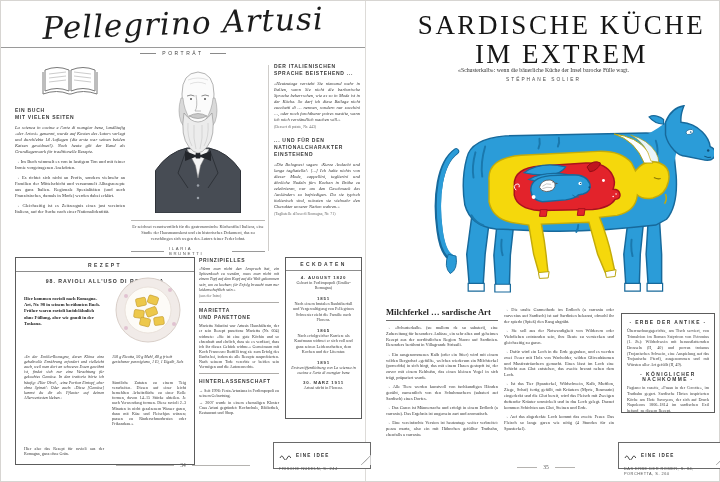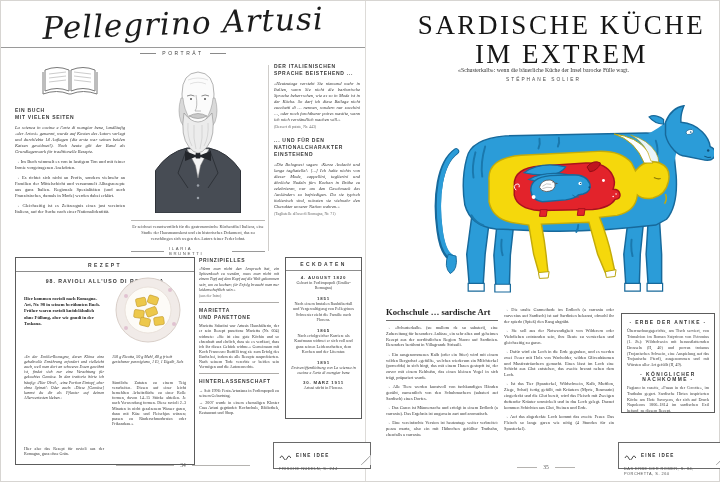--- a/index.html
+++ b/index.html
@@ -324,21 +324,21 @@
         <circle cx="288" cy="212" r="4" fill="#fff"></circle>
 
         <path d="M300,192 Q304,176 322,177 Q334,179 332,190 Q330,200 314,201 Q303,200 300,192 Z" fill="#fff" stroke="#5a5a5a" stroke-width="1.8"></path>
         <path d="M306,190 q8,-8 18,-4 M306,195 q9,-5 20,-2" fill="none" stroke="#8a8a8a" stroke-width="1"></path>
         <circle cx="328" cy="181" r="1.3" fill="#333"></circle>
         <path d="M333,182 l6,2 l-6,2 Z" fill="#555"></path>
       </svg>
     </div>
 
     <div class="abs" style="left:20px;top:306px;width:112px;">
-      <div class="sec-head">Kochschule … sardische Art</div>
+      <div class="sec-head">Milchferkel … sardische Art</div>
       <div class="arrow-item">→ «Schusterkalb» (su malloru de su sabateri), eine Zubereitung für besondere Anlässe, ein sehr altes und geheimes Rezept aus der nordöstlichen Region Nuoro auf Sardinien. Besonders berühmt in Villagrande Strisaili.</div>
       <div class="arrow-item">→ Ein ausgenommenes Kalb (oder ein Stier) wird mit einem wilden Bergschaf «gefüllt», welches wiederum ein Milchferkel (porceddu) in sich birgt, das mit einem Hasen gestopft ist, der zuvor mit einem Rebhuhn, das einen kleinen Vogel in sich trägt, präpariert wurde.</div>
       <div class="arrow-item">→ Alle Tiere werden kunstvoll von fachkundigen Händen genäht, namentlich von den Schuhmachern (sabateri auf Sardisch) eines Dorfes.</div>
       <div class="arrow-item">→ Das Garen ist Männersache und erfolgt in einem Erdloch (a carraxiu). Das Ergebnis ist ungemein zart und aromatisch.</div>
       <div class="arrow-item">→ Eine vereinfachte Version ist heutzutage weiter verbreitet: pezza murta, also ein mit Hühnchen gefüllter Truthahn, ebenfalls a carraxiu.</div>
     </div>
 
     <div class="abs" style="left:138px;top:306px;width:110px;">
       <div class="arrow-item">→ Die uralte Garmethode im Erdloch (a carraxiu oder carvexius auf Sardisch) ist auf Sardinien bekannt, obwohl ihr der spiedo (Spieß) den Rang abgräbt.</div>
       <div class="arrow-item">→ Sie soll aus der Notwendigkeit von Wilderern oder Viehdieben entstanden sein, ihre Beute zu verstecken und gleichzeitig zu garen.</div>

